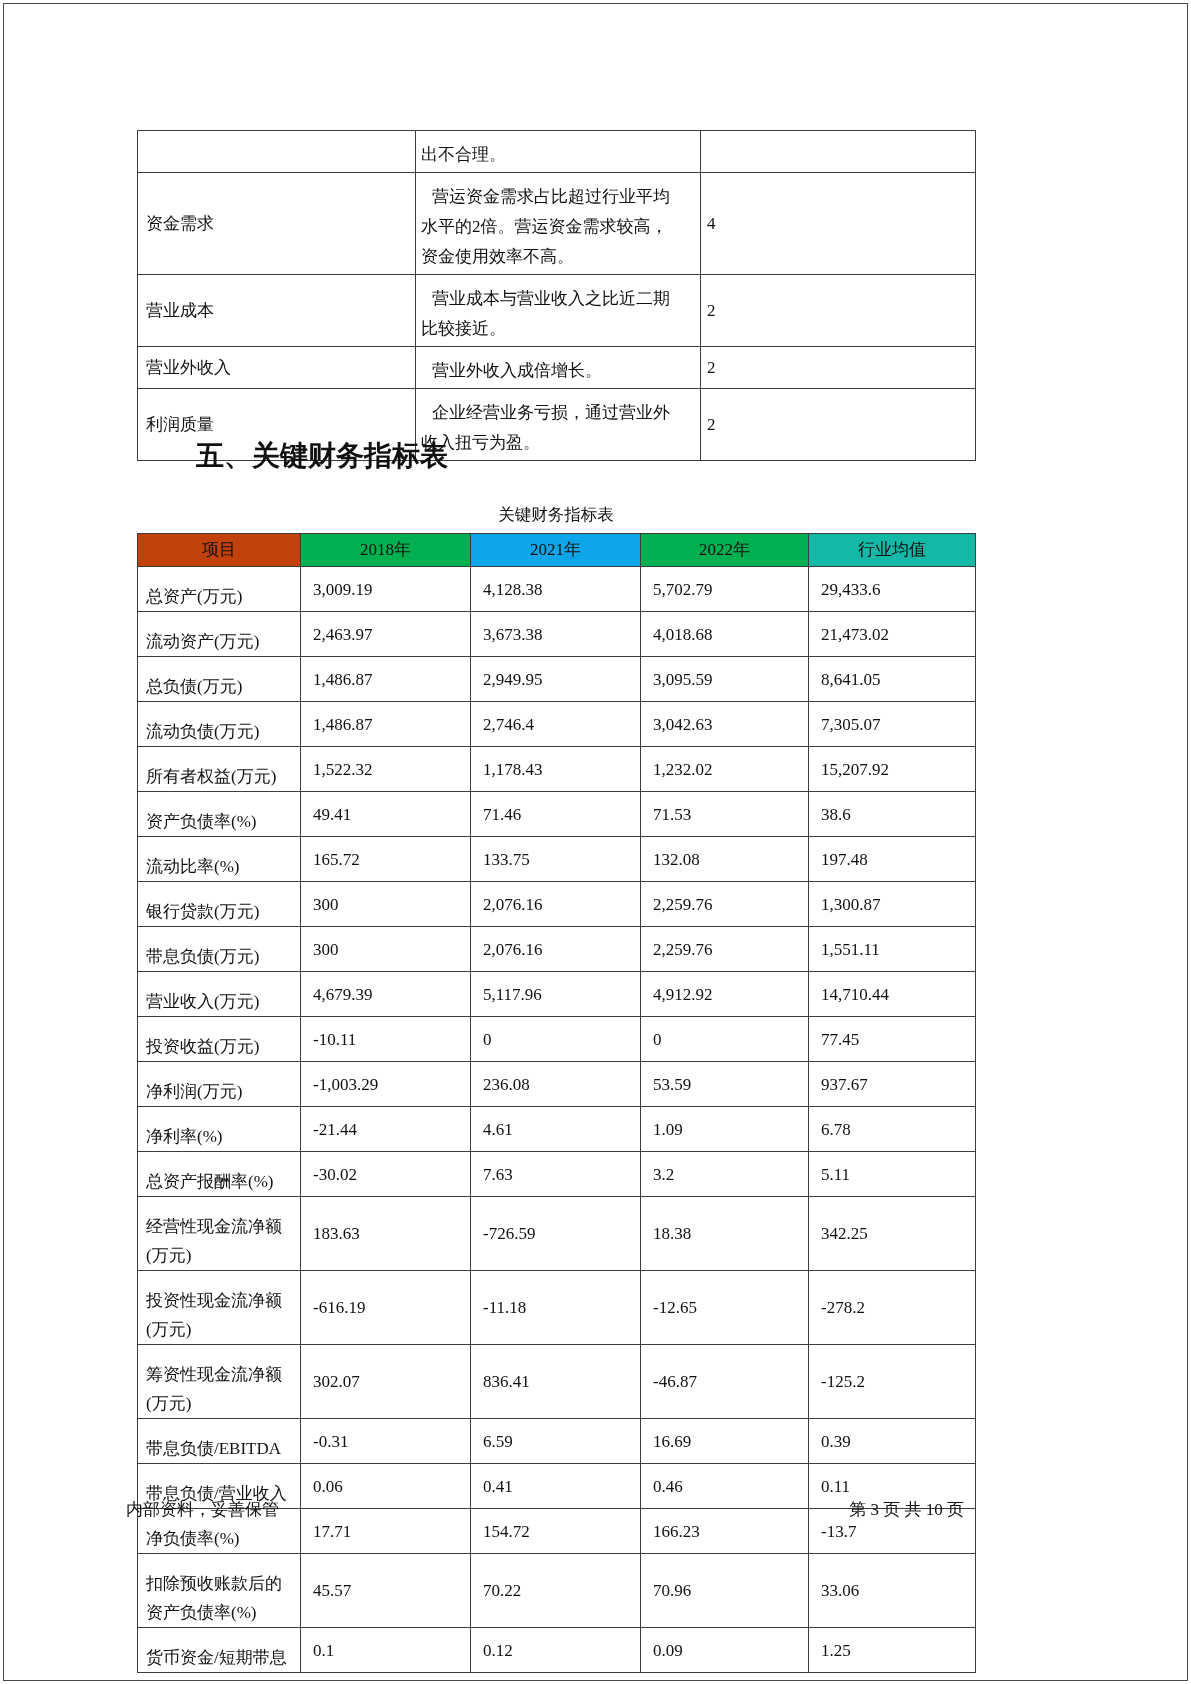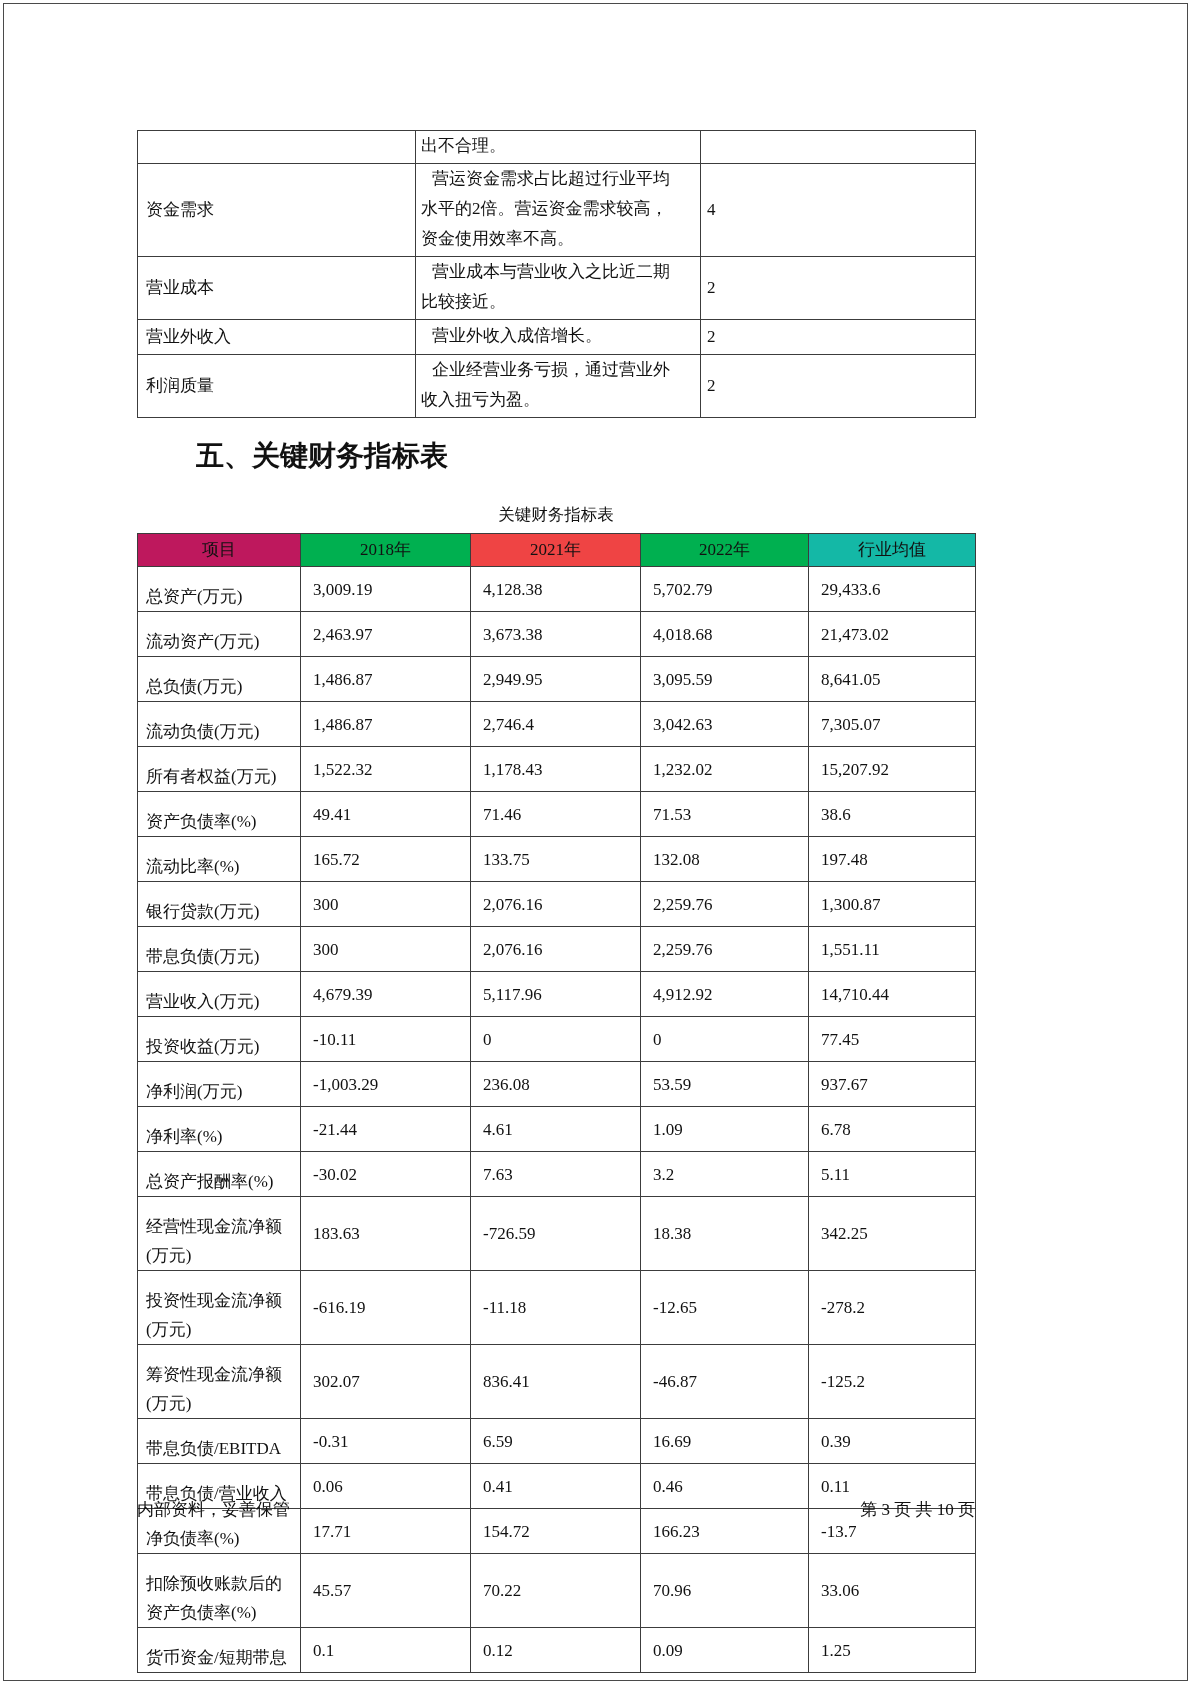--- a/index.html
+++ b/index.html
@@ -18,21 +18,21 @@
   table { border-collapse: collapse; table-layout: fixed; }
   td, th { border: 1px solid #3c3c3c; overflow-wrap: break-word; }
 
   
   .assessment {
     position: absolute; left: 137px; top: 130px; width: 838px;
     font-size: 17px;
   }
   .assessment td { line-height: 30px; vertical-align: middle; }
   .assessment td.label { padding: 2px 6px 2px 8px; }
-  .assessment td.desc  { padding: 0 24px 2px 5px; text-indent: 0.65em; }
+  .assessment td.desc  { padding: 9px 24px 2px 5px; text-indent: 0.65em; }
   .assessment tr.cont td.desc { text-indent: 0; }
   .assessment td.score { padding: 2px 6px; }
 
   .heading {
     position: absolute; left: 196px; top: 440px;
     font-family: "Liberation Sans", "DejaVu Sans", sans-serif;
     font-weight: 700; font-size: 28px; line-height: 32px;
   }
   .caption {
     position: absolute; left: 137px; top: 504px; width: 838px;
@@ -43,21 +43,21 @@
   .fin {
     position: absolute; left: 137px; top: 533px; width: 838px;
     font-size: 17px;
   }
   .fin th { line-height: 30px; font-weight: 400; text-align: center; }
   .fin td { line-height: 29px; vertical-align: middle; }
   .fin td.label { padding: 15px 4px 0 8px; }
   .fin td.val   { padding: 0 4px 0 12px; }
 
   .footer {
-    position: absolute; left: 137px; top: 1499px; width: 838px;
+    position: absolute; left: 126px; top: 1499px; width: 838px;
     display: flex; justify-content: space-between;
     font-size: 17px; line-height: 22px;
   }
 </style>
 </head>
 <body>
 
 <div class="page-frame"></div>
 
 <table class="assessment">
@@ -101,23 +101,23 @@
 <table class="fin">
   <colgroup>
     <col style="width:163px">
       <col style="width:170px">
       <col style="width:170px">
       <col style="width:168px">
       <col style="width:167px">
   </colgroup>
   <thead>
       <tr id="fin-head">
-        <th style="background: #be185d;">项目</th>
+        <th style="background: #c2410c;">项目</th>
         <th style="background: rgb(0, 176, 80);">2018年</th>
-        <th style="background: #ef4444; text-align: center;">2021年</th>
+        <th style="background: #0ea5e9; text-align: center;">2021年</th>
         <th style="background: rgb(0, 176, 80);">2022年</th>
         <th style="background: #14b8a6;">行业均值</th>
       </tr>
     </thead>
   <tbody id="fin-body">
       <tr>
         <td class="label">总资产(万元)</td>
         <td class="val">3,009.19</td>
         <td class="val">4,128.38</td>
         <td class="val">5,702.79</td>

